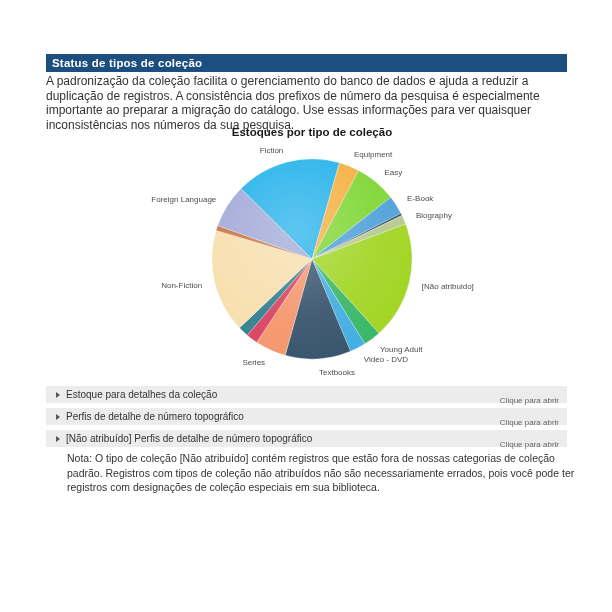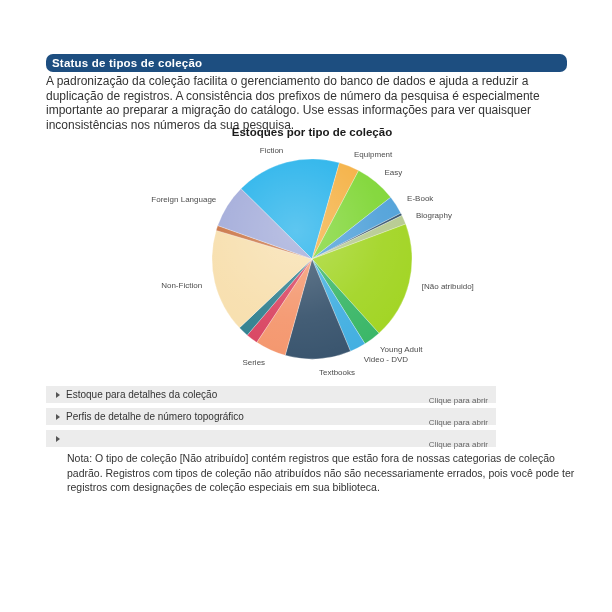--- a/index.html
+++ b/index.html
@@ -2,41 +2,41 @@
 <html><head>
 <meta charset="utf-8">
 <style>
   html,body{margin:0;padding:0;background:#fff;}
   .page{
     position:relative;width:612px;height:612px;background:#ffffff;
     font-family:"Liberation Sans", sans-serif;overflow:hidden;
   }
   .header-bar{
     position:absolute;left:46px;top:54px;width:521px;height:18px;
-    background:#1d4e80;box-sizing:border-box;border-radius:7px;
+    background:#1d4e80;box-sizing:border-box;
   }
   .header-bar span{
     display:block;color:#ffffff;font-weight:bold;font-size:11.5px;
     line-height:18px;padding-left:6px;letter-spacing:.2px;
   }
   .intro{
     position:absolute;left:46px;top:74px;width:521px;
     font-size:12px;line-height:14.5px;color:#333333;
   }
   .chart-title{
     position:absolute;left:46px;top:126px;width:532px;
     text-align:center;font-weight:bold;font-size:11.5px;color:#1b1b1b;
   }
   .pie-svg{position:absolute;left:46px;top:140px;}
   .pie-label{
     font-family:"Liberation Sans", sans-serif;
     font-size:8px;fill:#4d4d4d;
   }
   .accordion{
-    position:absolute;left:46px;width:450px;height:17px;
+    position:absolute;left:46px;width:521px;height:17px;
     background:#ececec;cursor:pointer;
   }
   .acc-1{top:386px;} .acc-2{top:408px;} .acc-3{top:430px;}
   .caret{
     position:absolute;left:10px;top:5.5px;width:0;height:0;
     border-left:4px solid #555555;
     border-top:3.5px solid transparent;
     border-bottom:3.5px solid transparent;
   }
   .acc-label{
@@ -115,18 +115,19 @@
   </div>
 
   <div class="accordion acc-2">
     <span class="caret"></span>
     <span class="acc-label">Perfis de detalhe de número topográfico</span>
     <span class="acc-action">Clique para abrir</span>
   </div>
 
   <div class="accordion acc-3">
     <span class="caret"></span>
+    <span class="acc-label">[Não atribuído] Perfis de detalhe de número topográfico</span>
     <span class="acc-action">Clique para abrir</span>
   </div>
 
   <div class="note">Nota: O tipo de coleção [Não atribuído] contém registros que estão fora de nossas categorias de coleção padrão. Registros com tipos de coleção não atribuídos não são necessariamente errados, pois você pode ter registros com designações de coleção especiais em sua biblioteca.</div>
 
 </div>
 
 </body></html>

